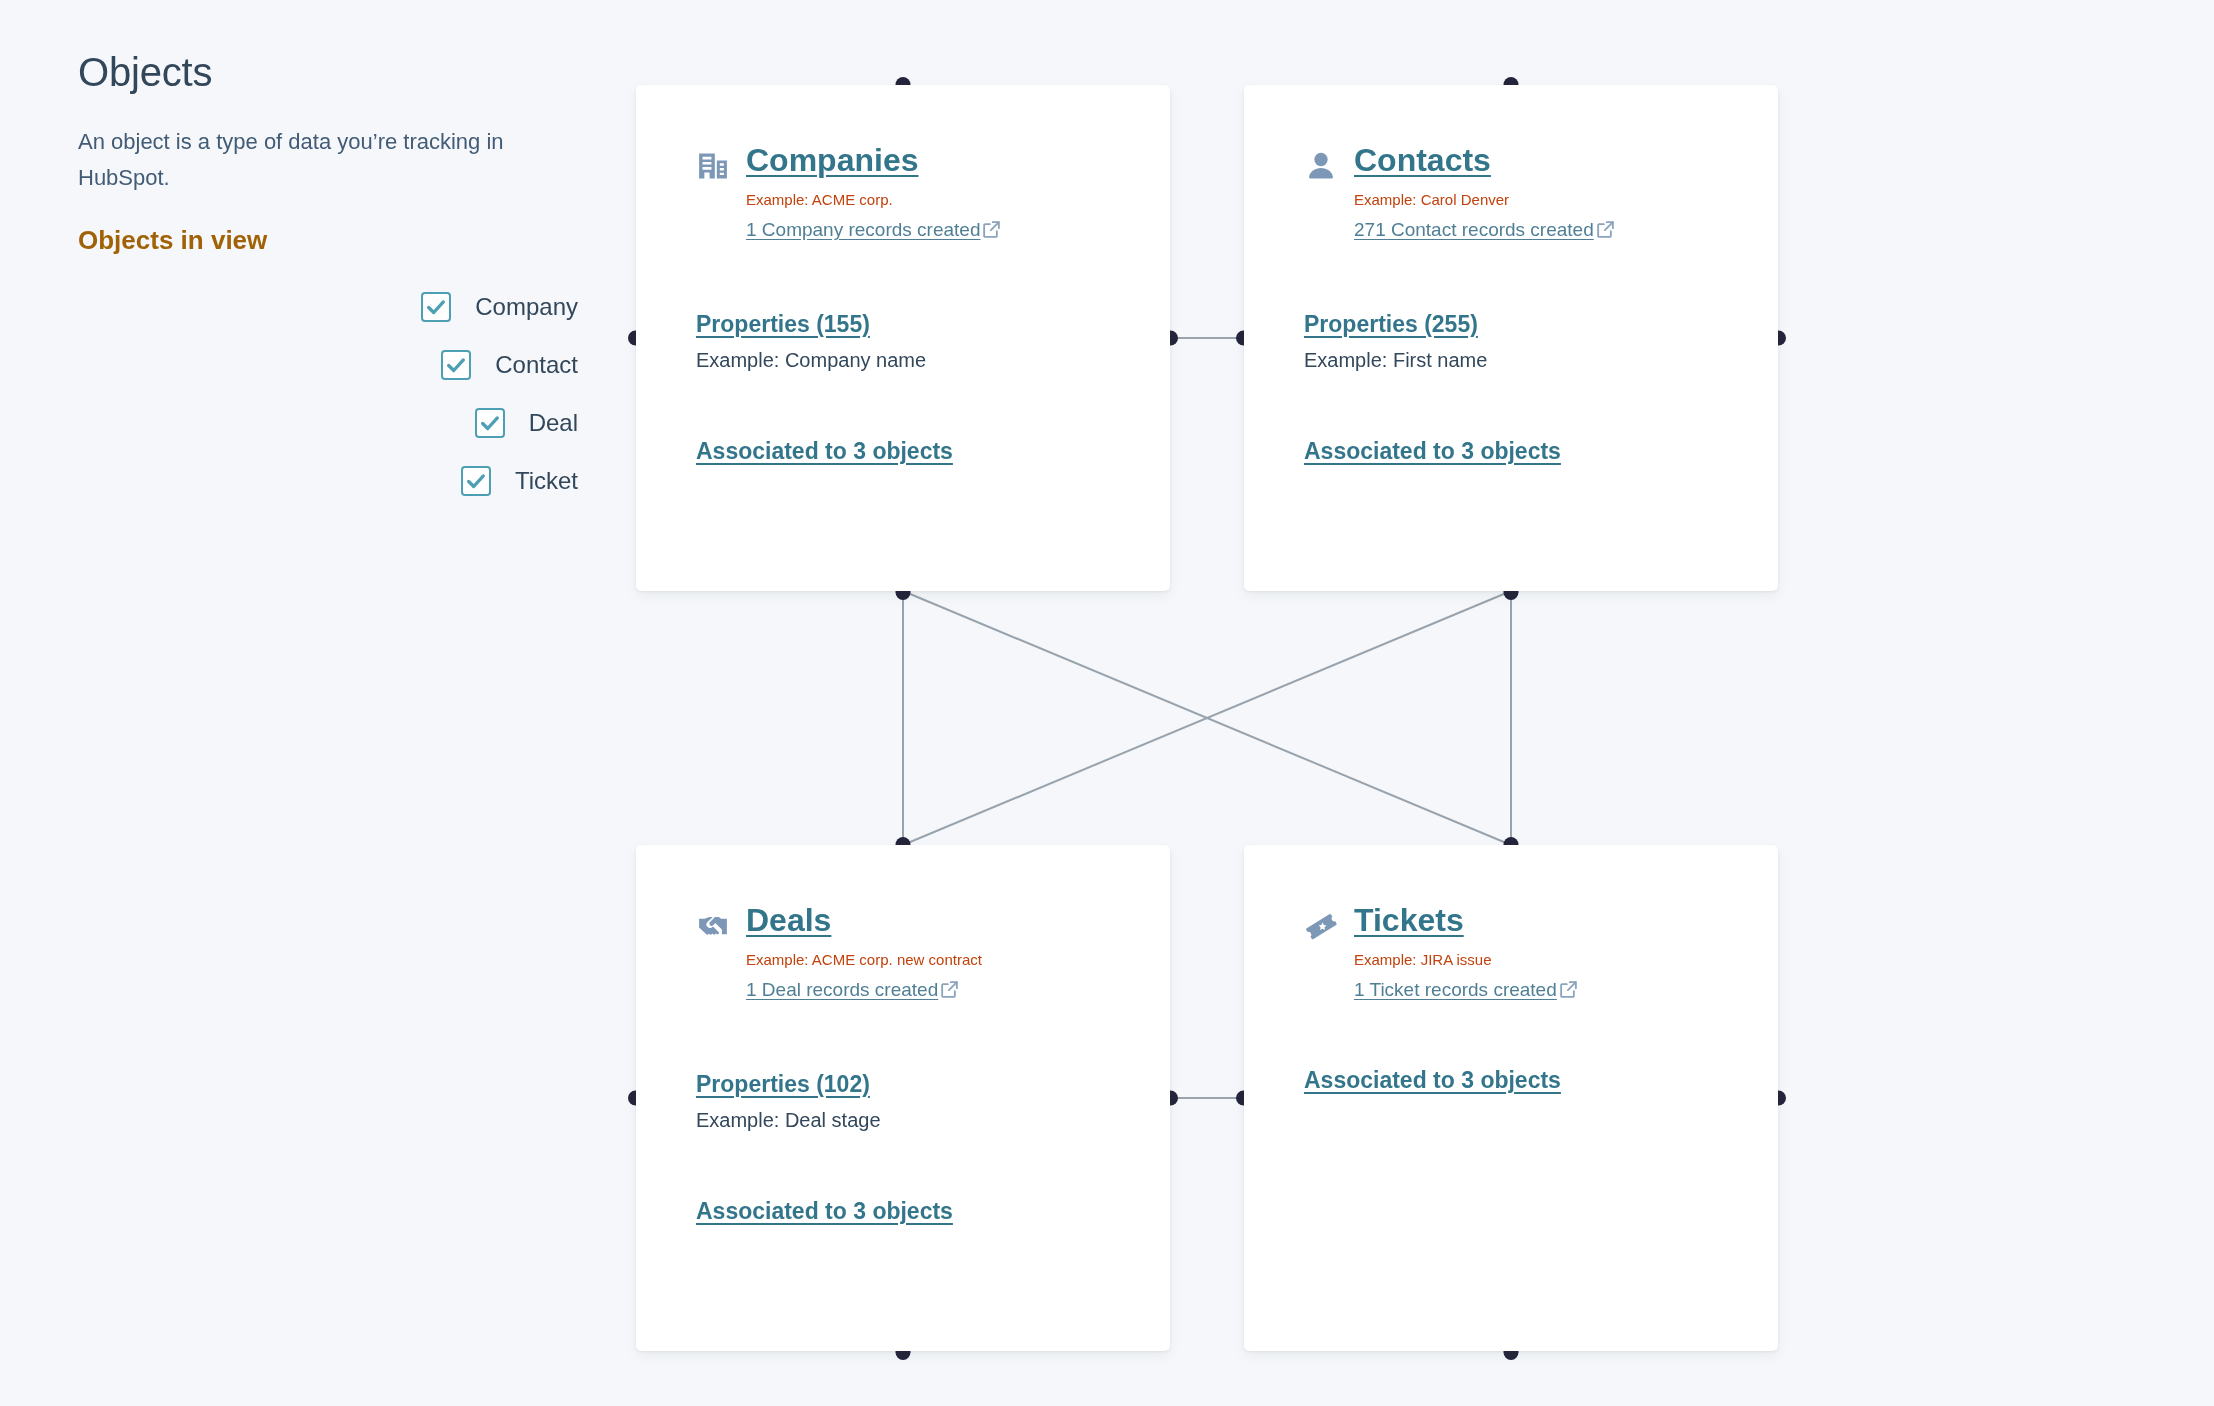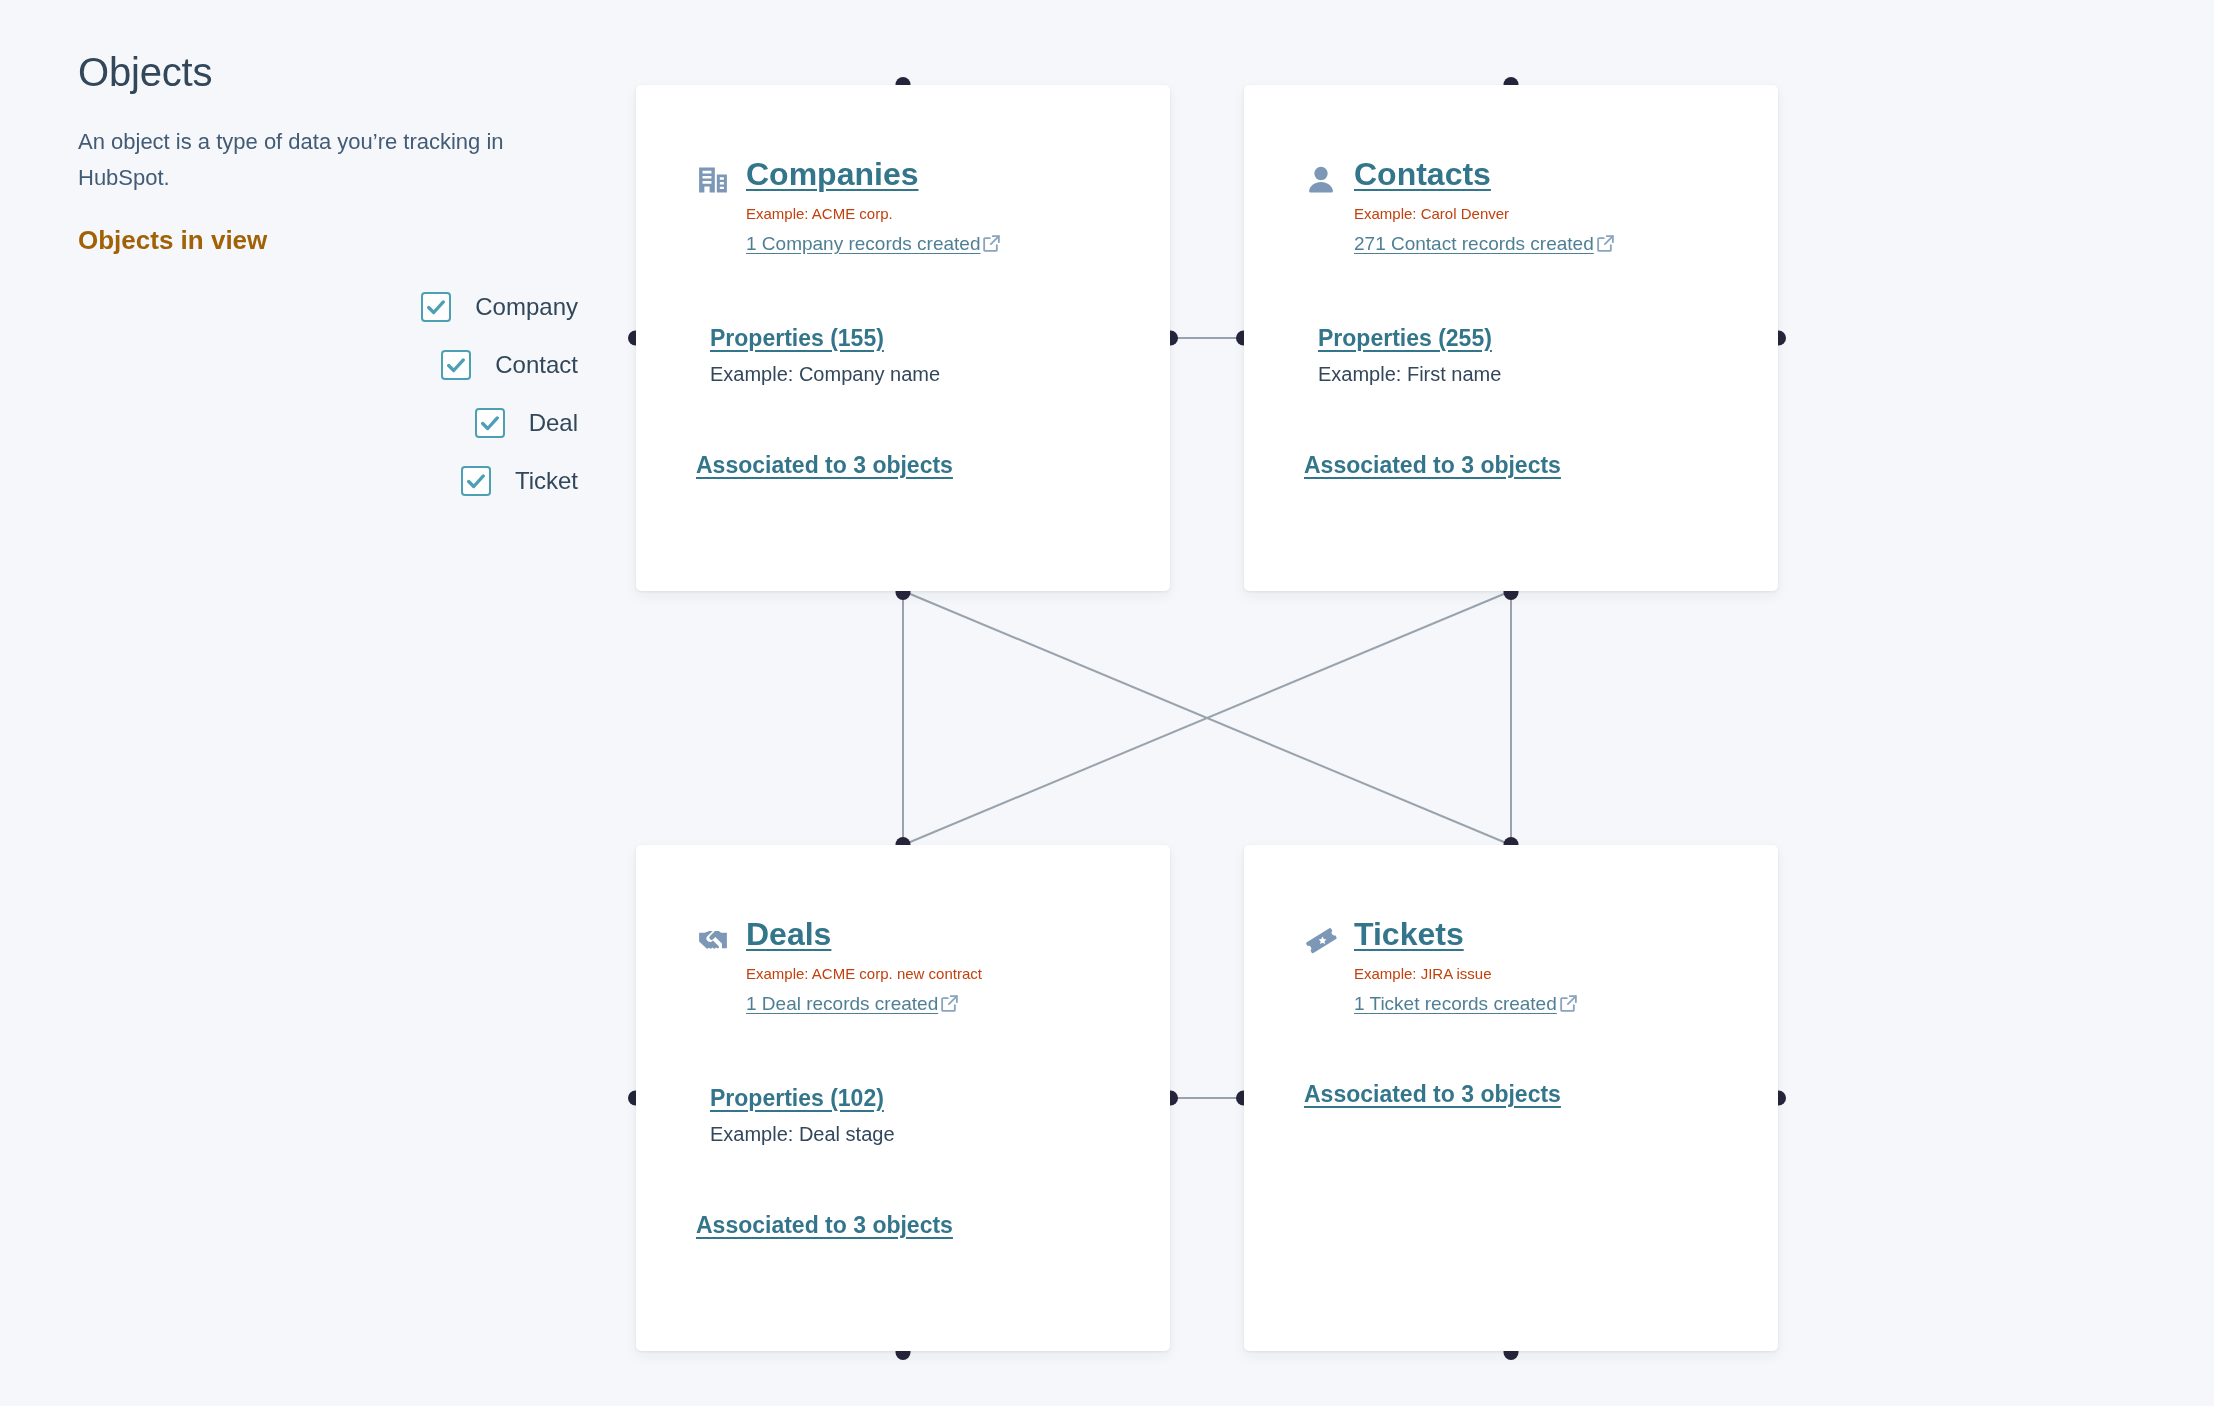--- a/index.html
+++ b/index.html
@@ -111,21 +111,20 @@
     pointer-events: auto;
   }
 
   .card-inner {
     padding: 58px 60px 0 60px;
   }
 
   .card-head {
     display: flex;
     align-items: flex-start;
-    margin-top: 14px;
   }
 
   .obj-icon {
     width: 34px;
     height: 34px;
     flex: 0 0 auto;
     margin-top: 6px;
     margin-right: 16px;
     color: #7c98b6;
   }
@@ -168,21 +167,21 @@
 
   .ext-icon {
     width: 21px;
     height: 21px;
     color: #8ba4bd;
     flex: 0 0 auto;
     text-decoration: none;
   }
   .ext-icon svg { display: block; width: 21px; height: 21px; }
 
-  .props-block { margin-top: 70px; margin-left: 14px; }
+  .props-block { margin-top: 70px; }
 
   .props-link {
     font-size: 23px;
     font-weight: 700;
     color: #33758a;
     text-decoration: underline;
     text-underline-offset: 4px;
     cursor: pointer;
     display: inline-block;
   }

